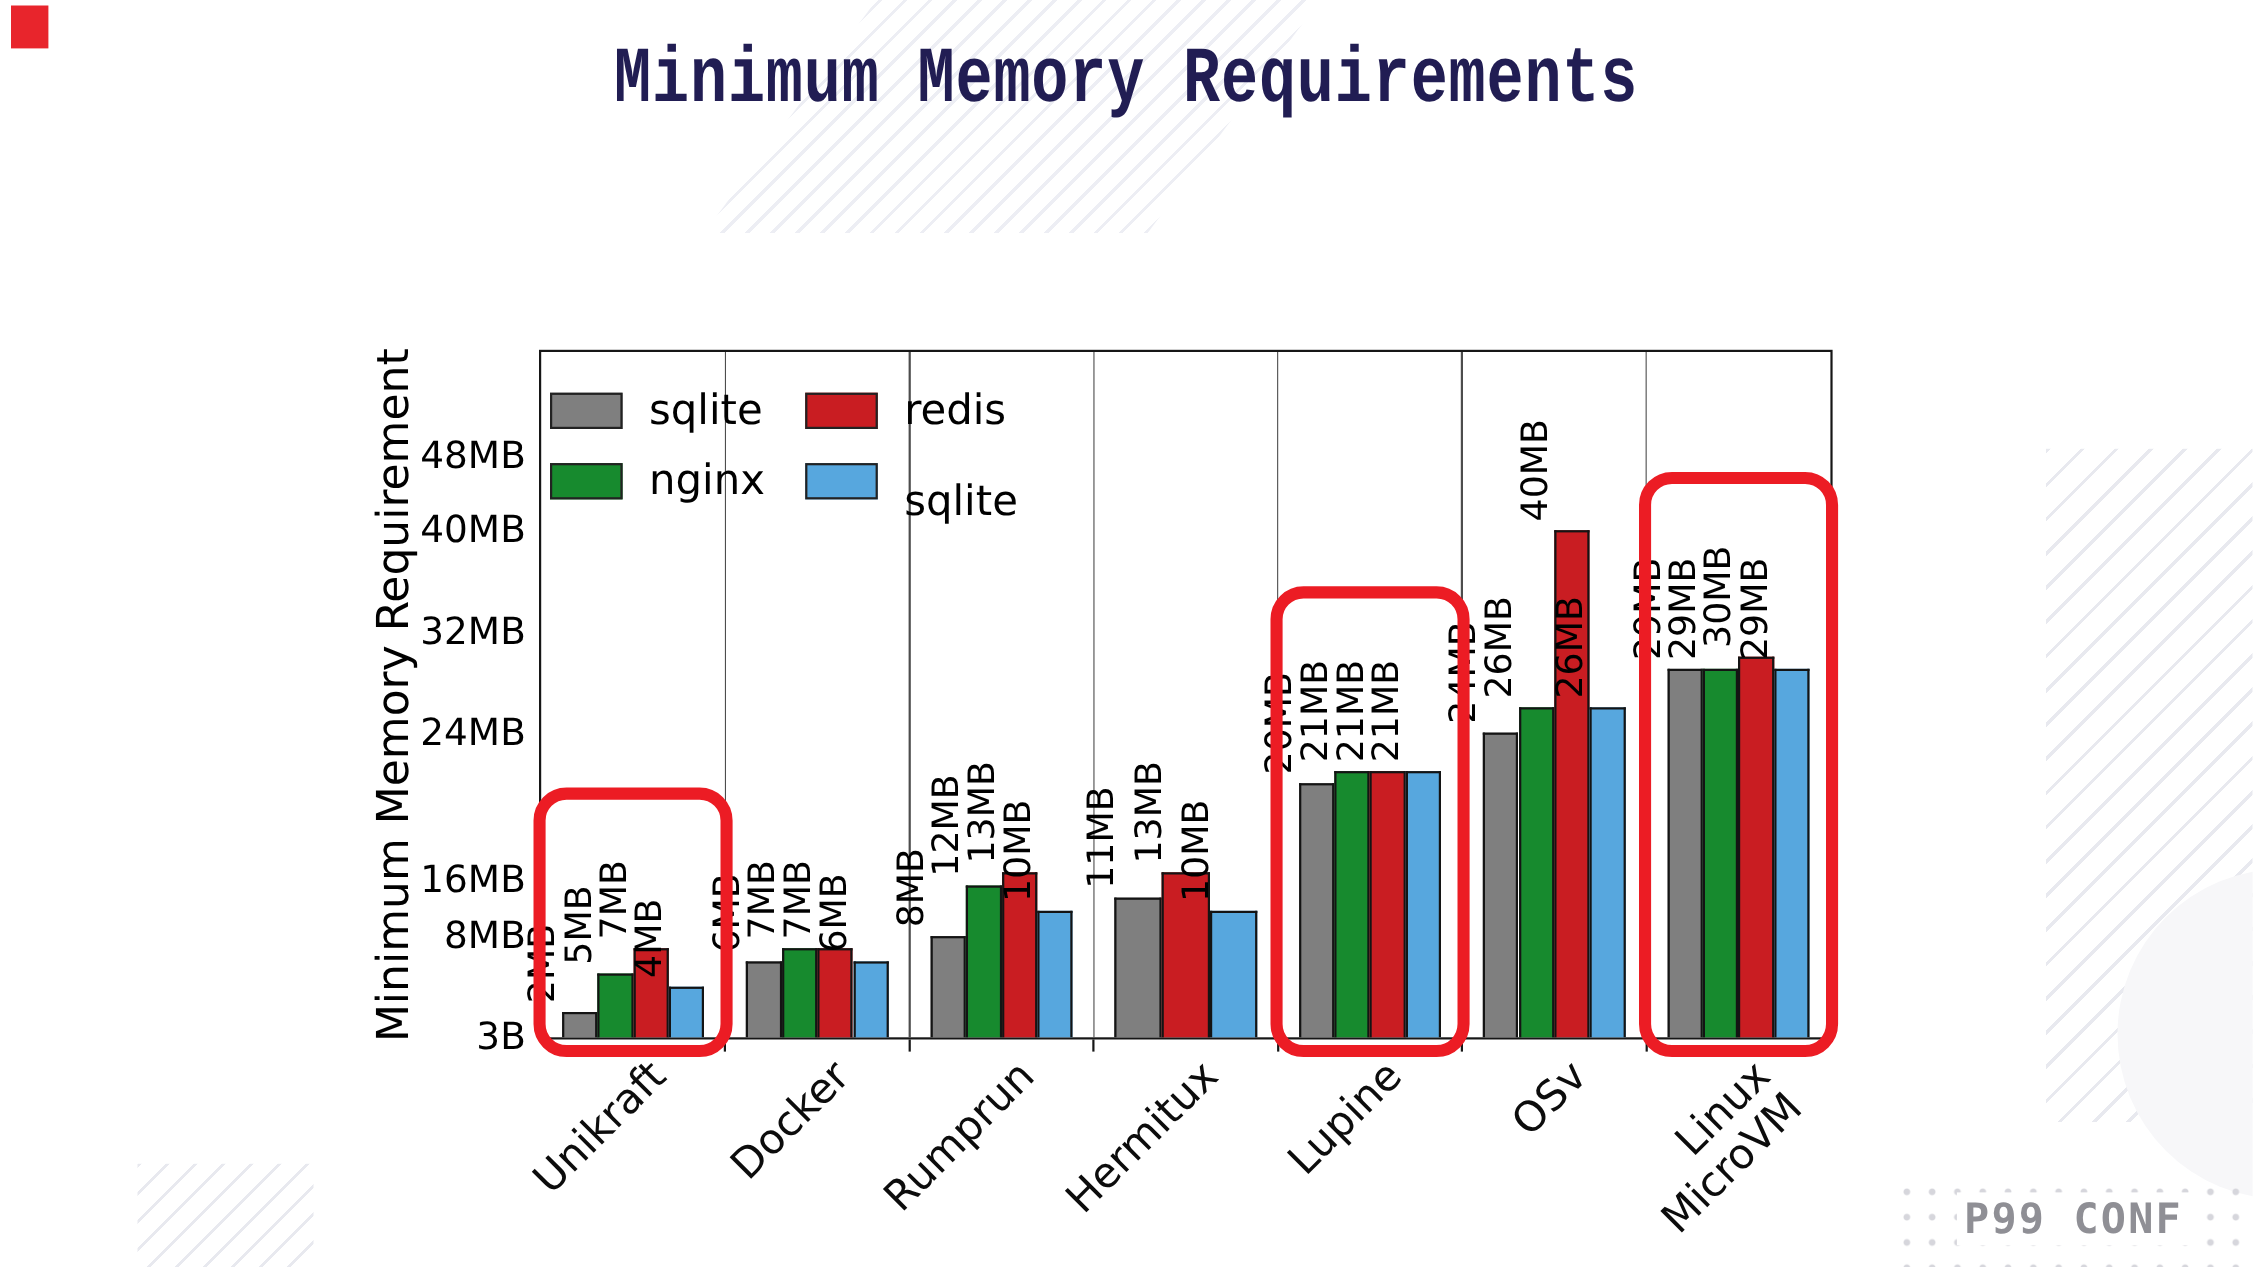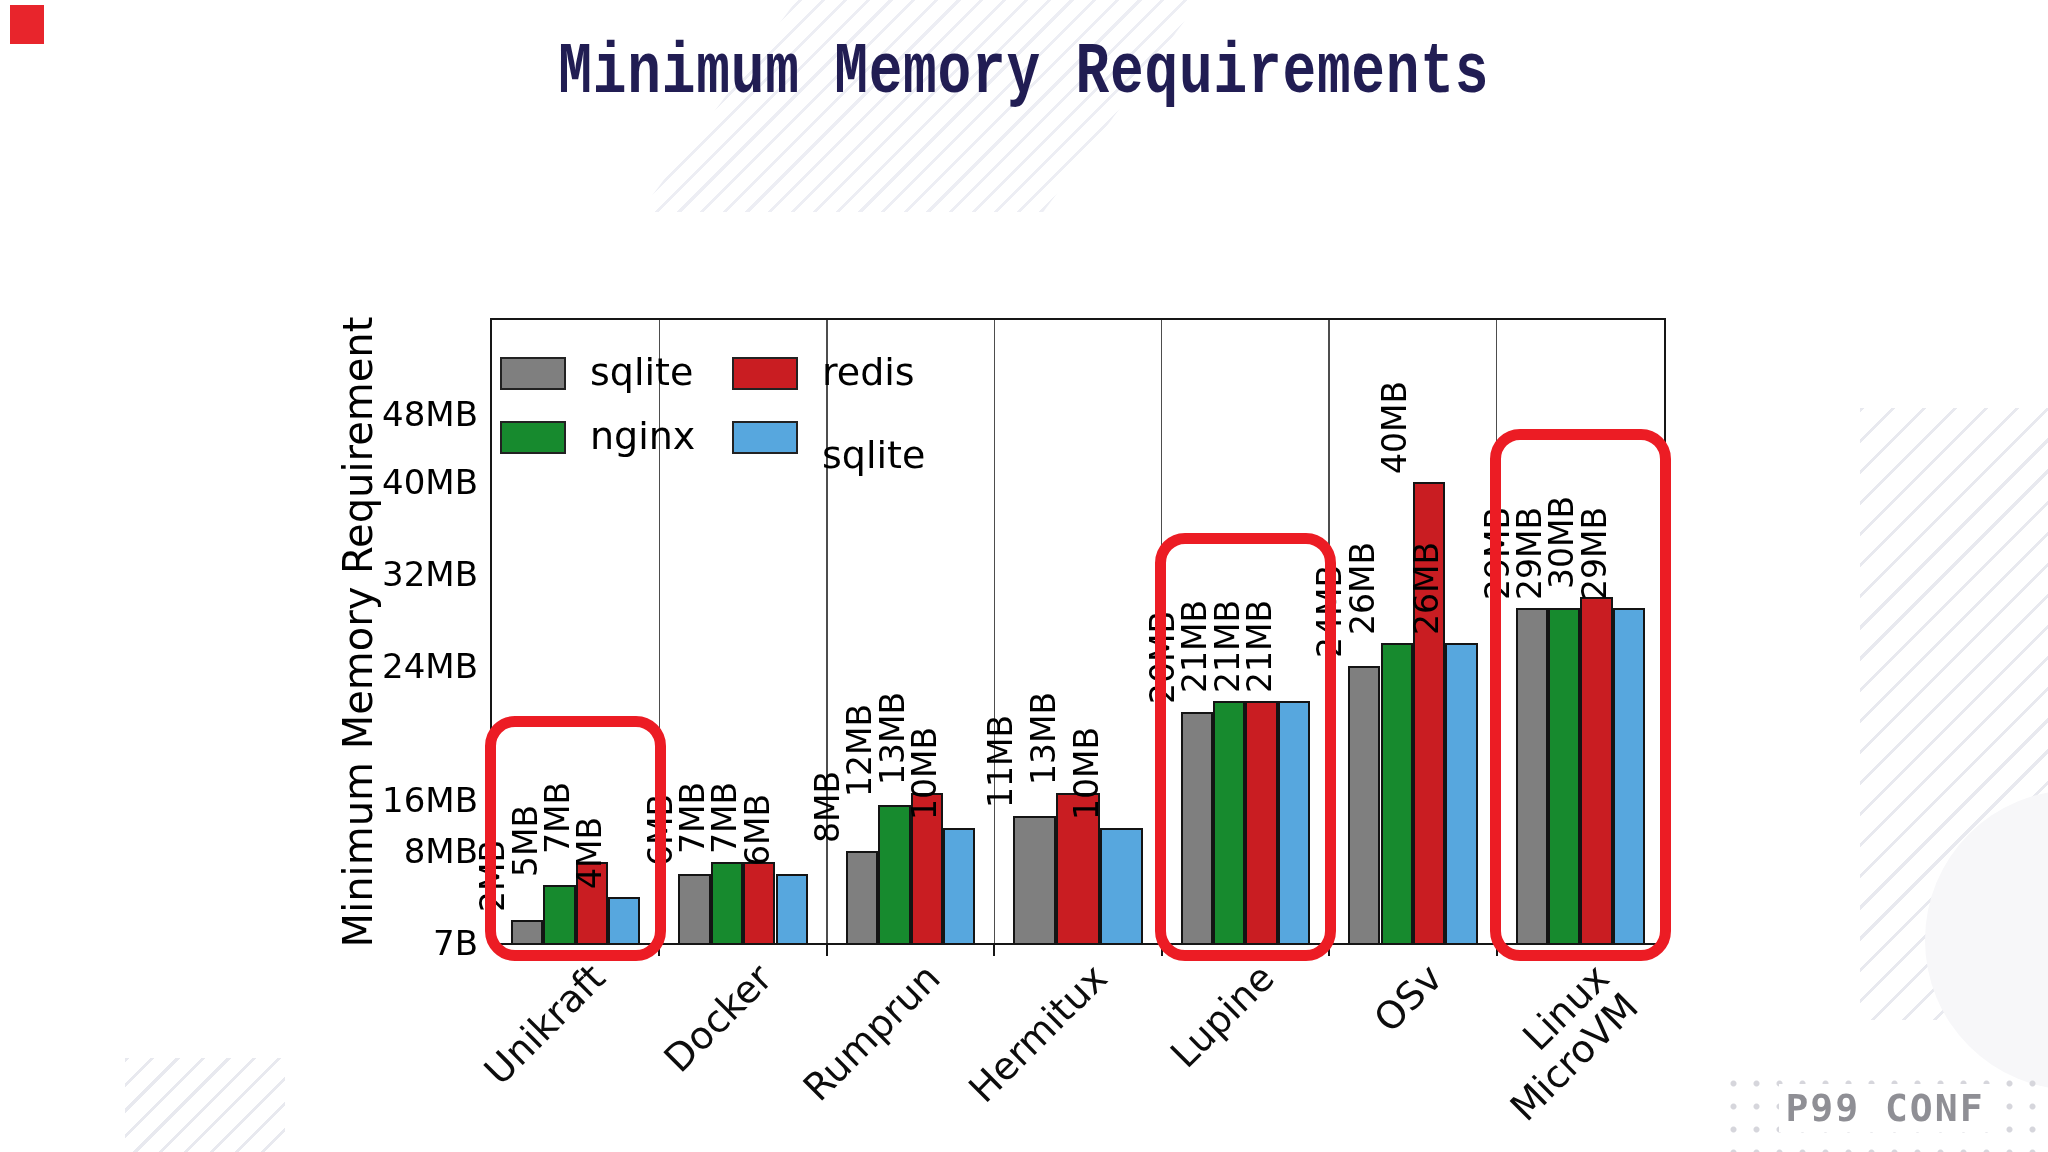--- a/index.html
+++ b/index.html
@@ -71,21 +71,21 @@
       <div class="sep" style="left: 826.107px; top: 320px; width: 1.5px; height: 623px;"></div>
       <div class="stub" style="left: 825.857px; top: 945px; width: 2px; height: 11px;"></div>
       <div class="sep" style="left: 993.536px; top: 320px; width: 1.5px; height: 623px;"></div>
       <div class="stub" style="left: 993.286px; top: 945px; width: 2px; height: 11px;"></div>
       <div class="sep" style="left: 1160.96px; top: 320px; width: 1.5px; height: 623px;"></div>
       <div class="stub" style="left: 1160.71px; top: 945px; width: 2px; height: 11px;"></div>
       <div class="sep" style="left: 1328.39px; top: 320px; width: 1.5px; height: 623px;"></div>
       <div class="stub" style="left: 1328.14px; top: 945px; width: 2px; height: 11px;"></div>
       <div class="sep" style="left: 1495.82px; top: 320px; width: 1.5px; height: 623px;"></div>
       <div class="stub" style="left: 1495.57px; top: 945px; width: 2px; height: 11px;"></div>
-      <div class="ytick" style="left: 352px; top: 923px;">7B</div>
+      <div class="ytick" style="left: 352px; top: 923px;">3B</div>
       <div class="ytick" style="left: 352px; top: 830.704px;">8MB</div>
       <div class="ytick" style="left: 352px; top: 780px;">16MB</div>
       <div class="ytick" style="left: 352px; top: 646.111px;">24MB</div>
       <div class="ytick" style="left: 352px; top: 553.815px;">32MB</div>
       <div class="ytick" style="left: 352px; top: 461.519px;">40MB</div>
       <div class="ytick" style="left: 352px; top: 369.222px; margin-top: 25px;">48MB</div>
       <div class="ylabel" style="left: 28px; top: 610px; width: 660px; height: 44px;">Minimum Memory Requirement</div>
       <div class="bar" style="left: 511px; top: 919.93px; width: 32.36px; height: 23.07px; background: rgb(127, 127, 127);"></div>
       <div class="bar-label" style="left: 510.18px; top: 877.93px; height: 34px;">2MB</div>
       <div class="bar" style="left: 543.36px; top: 885.31px; width: 32.36px; height: 57.69px; background: rgb(23, 138, 46);"></div>

